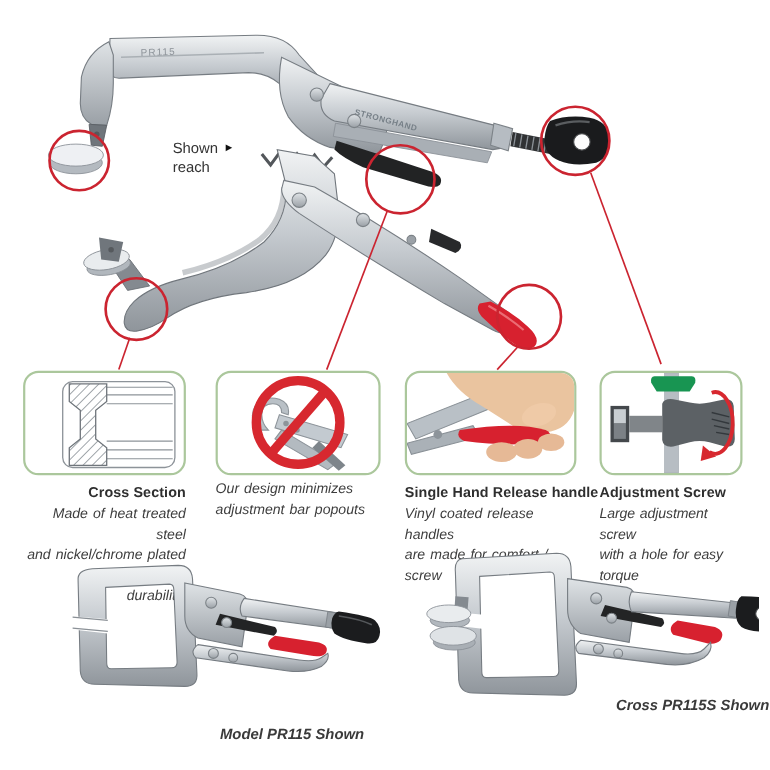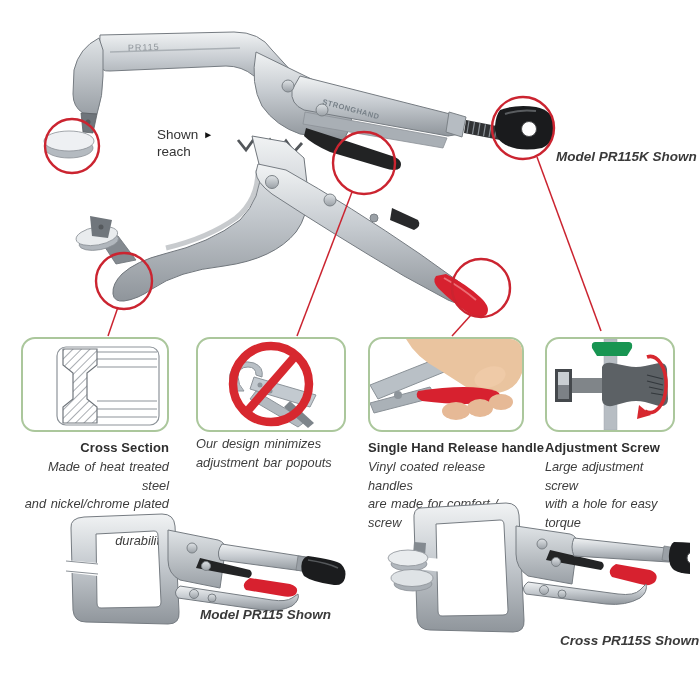--- a/index.html
+++ b/index.html
@@ -6,21 +6,21 @@
   .stage{position:relative;width:700px;height:700px;background:#fff;overflow:hidden;
          font-family:"Liberation Sans",sans-serif;color:#3b3b3b;}
   svg{display:block;}
   .abs{position:absolute;}
   
   .deeper{left:157px;top:126px;font-size:13.5px;line-height:17px;color:#333;}
   .deeper .row{display:flex;align-items:center;}
   .deeper .arrow{font-size:10px;margin-left:5px;color:#111;}
   .model-caption{font-size:13.5px;font-style:italic;font-weight:bold;color:#3a3a3a;white-space:nowrap;}
   .cap-top{left:556px;top:149px;}
-  .cap-bl{left:200px;top:607px;}
+  .cap-bl{left:200px;top:660px;}
   .cap-br{left:560px;top:633px;}
   
   .feature{position:absolute;top:337px;}
   .fbox{border:2px solid #abc79c;border-radius:14px;background:#fff;box-sizing:border-box;height:95px;overflow:hidden;}
   .ftitle{font-size:13px;font-weight:bold;color:#2e2e2e;margin-top:8px;letter-spacing:.1px;white-space:nowrap;}
   .fdesc{font-size:12.8px;line-height:1.45;color:#3d3d3d;margin-top:3px;white-space:pre-line;word-spacing:1px;font-style:italic;}
   .f1{left:21px;width:148px;text-align:right;}
   .f2{left:196px;width:150px;}
   .f3{left:368px;width:156px;}
   .f4{left:545px;width:130px;}
@@ -113,21 +113,20 @@
   </svg>
 
   <div class="abs deeper">
     <div class="row">
       <span>Shown</span>
       <span class="arrow">►</span>
     </div>
     <div>reach</div>
   </div>
 
-  <div class="abs model-caption cap-top">Model PR115K Shown</div>
 
   <svg class="abs overlay" style="left:0;top:0;" width="700" height="440" viewBox="0 0 700 440">
     <g fill="none" stroke="#cb2430" stroke-width="2.4">
       <circle cx="72" cy="146" r="27"></circle>
       <circle cx="124" cy="281" r="28"></circle>
       <circle cx="364" cy="163" r="31"></circle>
       <circle cx="481" cy="288" r="29"></circle>
       <circle cx="523" cy="128" r="31"></circle>
     </g>
     <g stroke="#cb2430" stroke-width="1.5">

